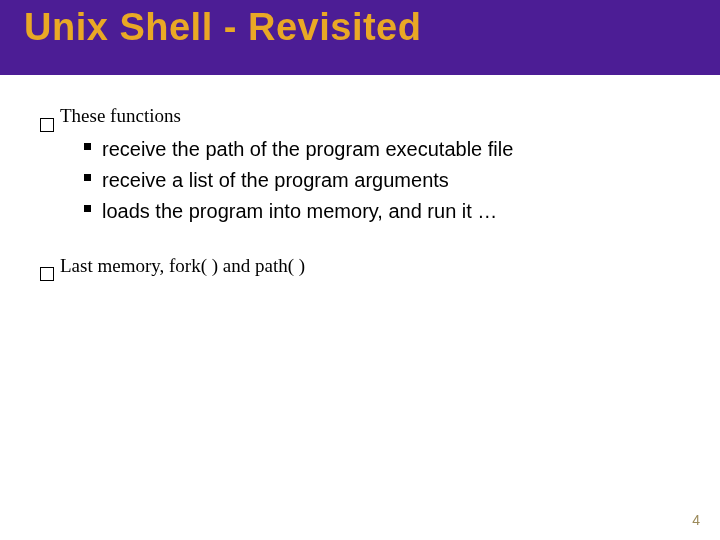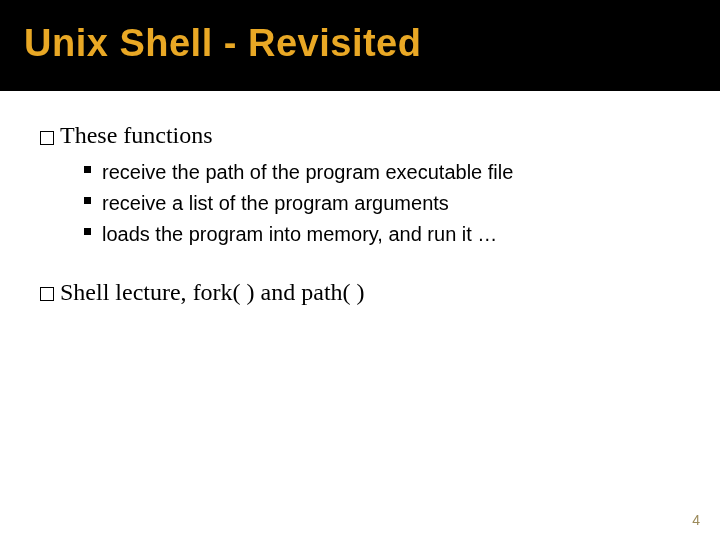--- a/index.html
+++ b/index.html
@@ -3,41 +3,41 @@
 <meta charset="utf-8">
 <style>
   * { margin: 0; padding: 0; box-sizing: border-box; }
   html, body { width: 720px; height: 540px; overflow: hidden; }
   body {
     background: #ffffff;
     font-family: Georgia, 'Times New Roman', serif;
     position: relative;
   }
   .title-band {
-    background: #000000;
+    background: #4c1d95;
     width: 100%;
-    padding: 22px 0 26px 24px;
+    padding: 6px 0 26px 24px;
   }
   .title-band h1 {
     color: #e9a825;
     font-family: 'Trebuchet MS', 'Arial Black', Arial, sans-serif;
     font-weight: 700;
     font-size: 38px;
     letter-spacing: 0.5px;
   }
   .content {
     padding: 28px 40px 0 40px;
     color: #000;
   }
   .top-item {
-    font-size: 24px;
+    font-size: 19px;
     line-height: 1.4;
     margin-bottom: 4px;
     display: flex;
-    align-items: center;
+    align-items: flex-end;
   }
   .checkbox {
     display: inline-block;
     width: 14px;
     height: 14px;
     border: 1.5px solid #000;
     margin-right: 6px;
     flex-shrink: 0;
     position: relative;
     top: 2px;
@@ -88,19 +88,19 @@
   </div>
   <ul class="sub-list">
     <li>receive the path of the program executable file</li>
     <li>receive a list of the program arguments</li>
     <li>loads the program into memory, and run it …</li>
   </ul>
 
   <div class="top-item">
     <span class="checkbox"></span>
     <span>
-      <span>Shell lecture,  </span><span class="italic">fork( )</span><span> and </span><span class="italic">path( )</span>
+      <span>Last memory,  </span><span class="italic">fork( )</span><span> and </span><span class="italic">path( )</span>
     </span>
   </div>
 
 </div>
 
 <div class="page-num">4</div>
 
 </body></html>

